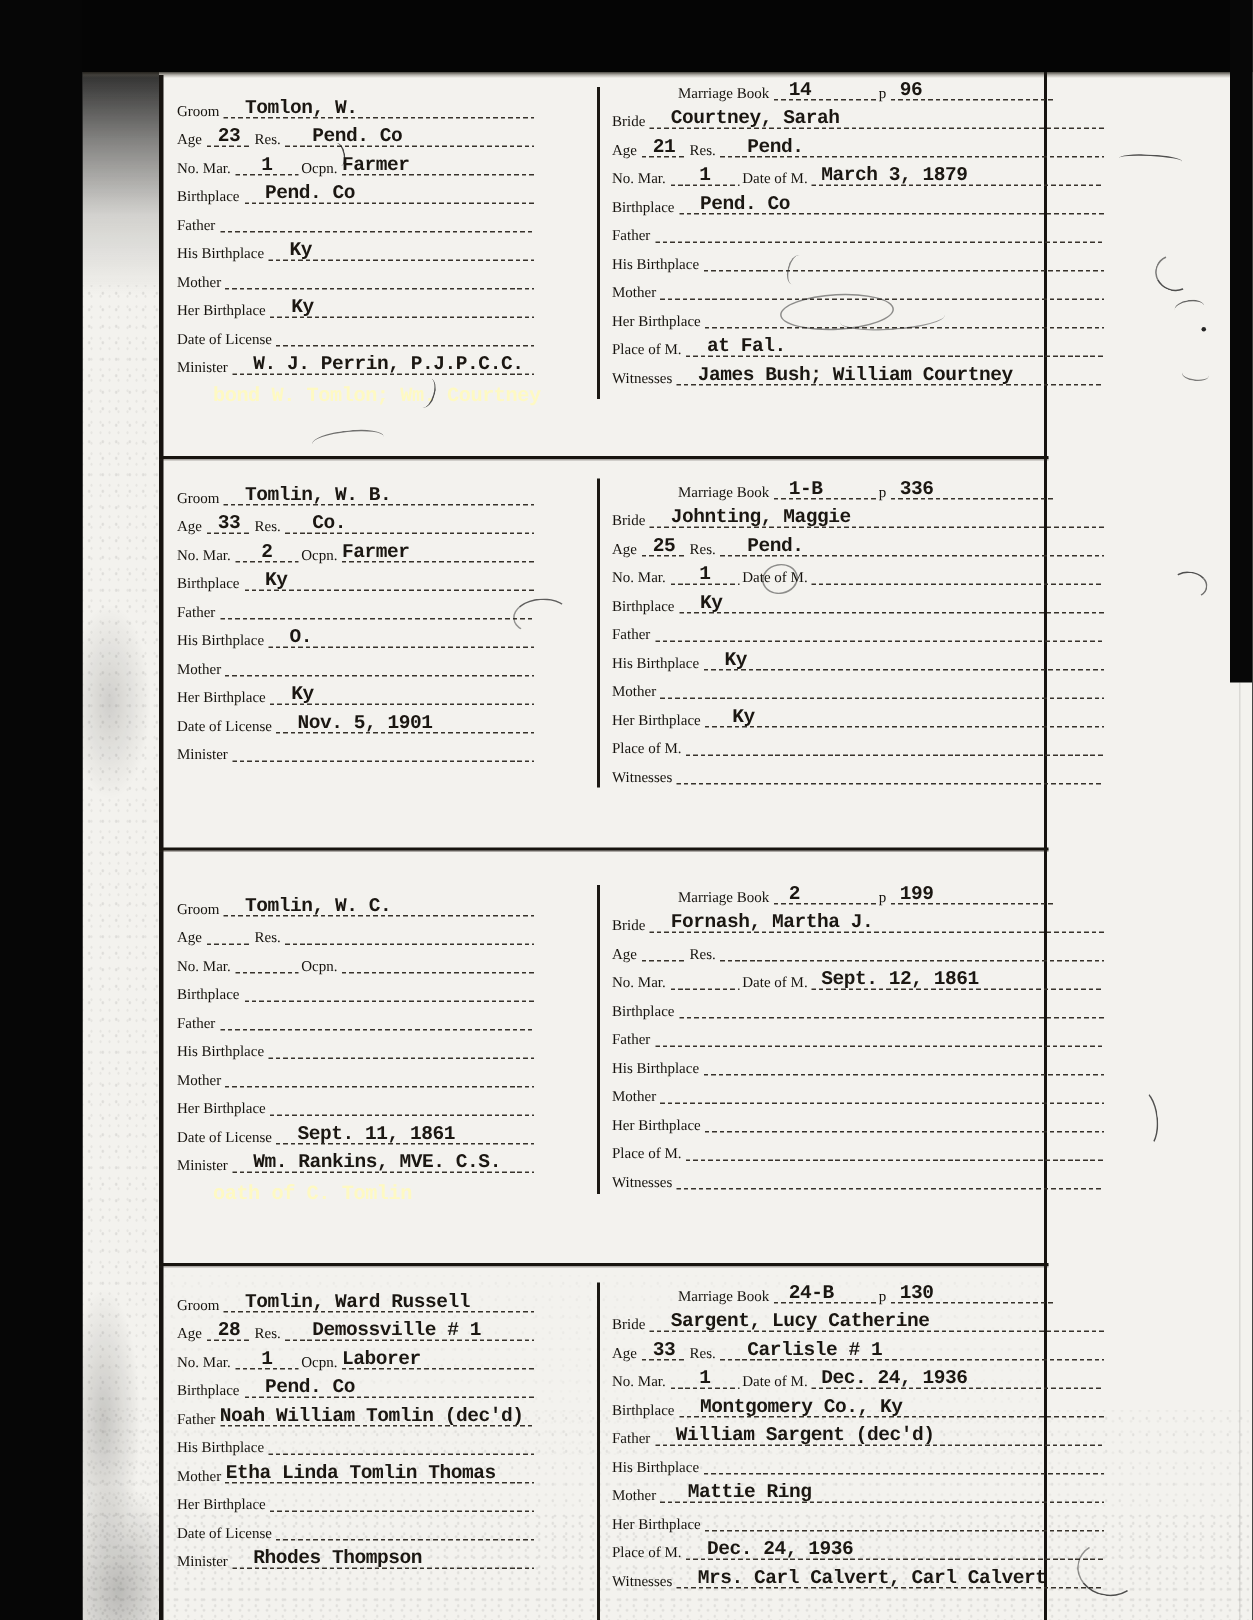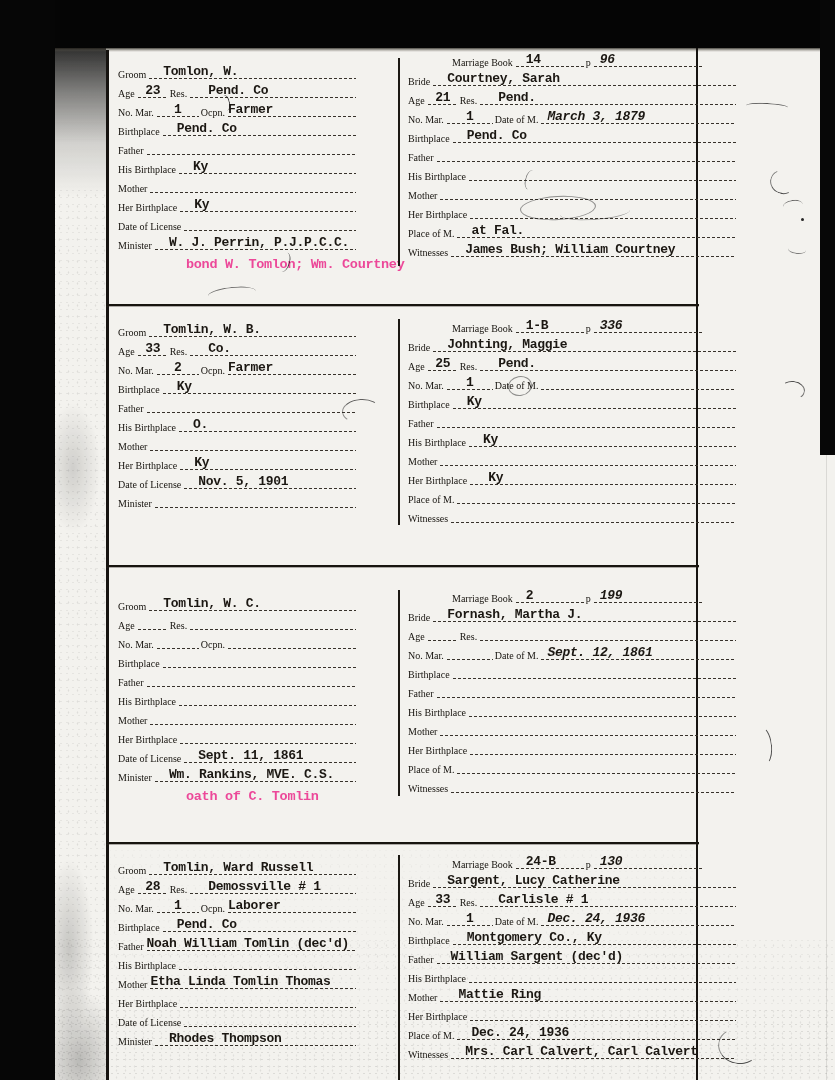--- a/index.html
+++ b/index.html
@@ -57,24 +57,24 @@
   .lbl{font-family:"Liberation Serif",serif;font-size:10px;color:#16130e;white-space:nowrap;
        padding:0 1px 1px 0;line-height:1;}
   .slot{position:relative;height:100%;}
   .slot::after{content:"";position:absolute;left:2px;right:2px;bottom:2px;height:1px;
        background-image:repeating-linear-gradient(90deg,#37322b 0 3px,transparent 3px 5px);}
   .slot.flex{flex:1;}
   .w34{width:34px;}.w46{width:46px;}.w50{width:50px;}.w72{width:72px;}
   .val{position:absolute;bottom:3px;left:16px;font-family:"Liberation Mono","DejaVu Sans Mono",monospace;
        font-weight:bold;font-size:13px;letter-spacing:-.3px;color:#1b1712;white-space:nowrap;line-height:1;}
   .slot.ctr .val{left:50%;transform:translateX(-50%);}
-  .val.p8{left:8px;font-style:italic;}.val.p10{left:2px;}.val.p12{left:12px;}.val.p20{left:20px;}
+  .val.p8{left:8px;}.val.p10{left:2px;}.val.p12{left:12px;}.val.p20{left:20px;}
   .mbrow{padding-left:44px;margin-right:34px;}
-  .note{margin-top:5px;margin-left:68px;font-family:"Liberation Mono","DejaVu Sans Mono",monospace;
-       font-weight:bold;font-size:13.5px;letter-spacing:-.3px;color:#ec4899;white-space:nowrap;}
+  .note{margin-top:5px;margin-left:24px;font-family:"Liberation Mono","DejaVu Sans Mono",monospace;
+       font-weight:bold;font-size:13.5px;letter-spacing:-.3px;color:#fef9c3;white-space:nowrap;}
   
   .mark{position:absolute;pointer-events:none;}
   .m1{left:746px;top:103px;width:42px;height:6px;border-top:1.4px solid rgba(25,25,25,.75);border-radius:50%;transform:rotate(3deg);}
   .m2{left:770px;top:170px;width:24px;height:22px;border:1.4px solid transparent;border-bottom-color:rgba(25,25,25,.75);border-left-color:rgba(25,25,25,.55);border-radius:50%;transform:rotate(20deg);}
   .m3{left:783px;top:200px;width:20px;height:10px;border-top:1.3px solid rgba(25,25,25,.65);border-radius:50%;transform:rotate(-8deg);}
   .m4{left:801px;top:218px;width:3px;height:3px;background:rgba(15,15,15,.9);border-radius:50%;}
   .m5{left:788px;top:245px;width:18px;height:8px;border-bottom:1.2px solid rgba(25,25,25,.55);border-radius:50%;transform:rotate(6deg);}
   .m6{left:781px;top:381px;width:22px;height:16px;border:1.4px solid transparent;border-top-color:rgba(25,25,25,.75);border-right-color:rgba(25,25,25,.6);border-radius:50%;transform:rotate(8deg);}
   .m7{left:752px;top:726px;width:18px;height:38px;border:1.4px solid transparent;border-right-color:rgba(25,25,25,.75);border-radius:50%;transform:rotate(-6deg);}
   .m8{left:718px;top:1028px;width:40px;height:34px;border:1.5px solid transparent;border-bottom-color:rgba(25,25,25,.75);border-left-color:rgba(25,25,25,.45);border-radius:50%;transform:rotate(10deg);}

